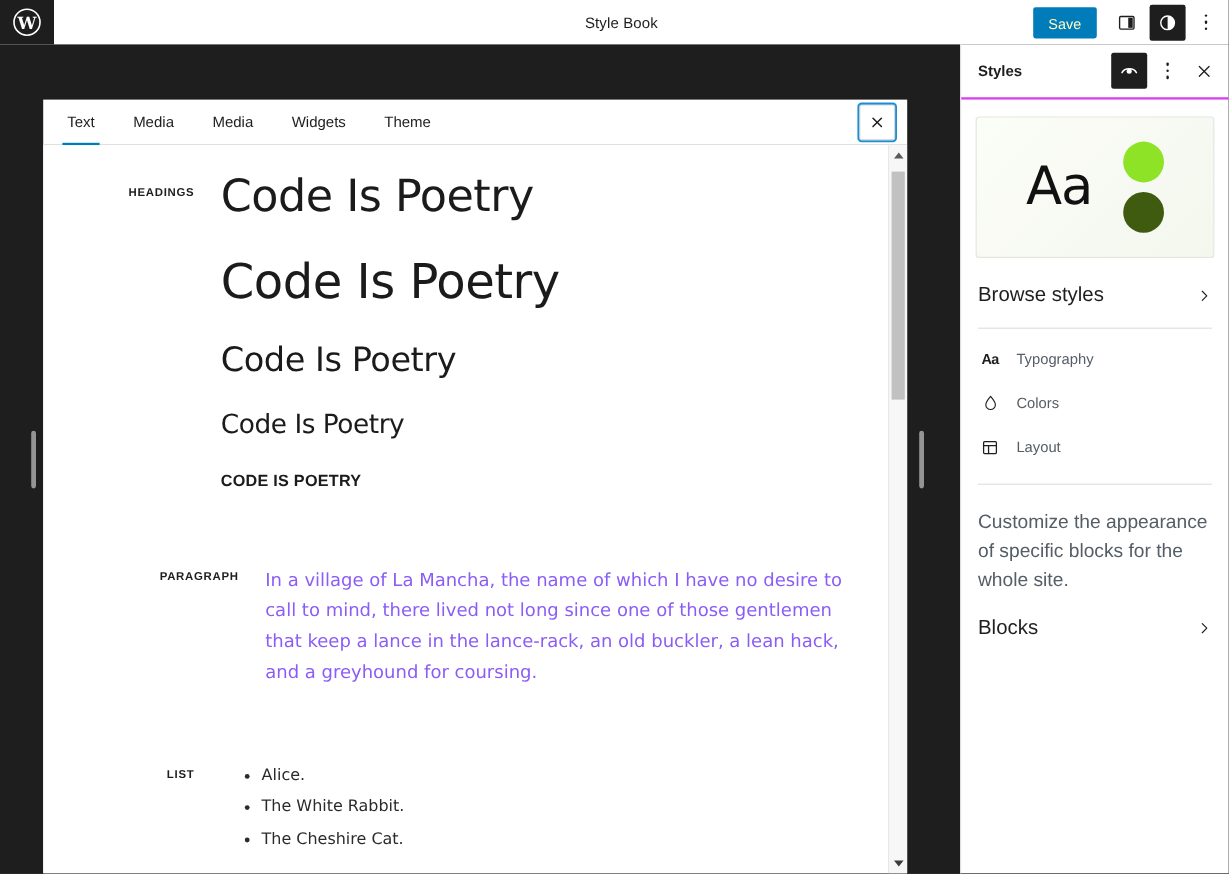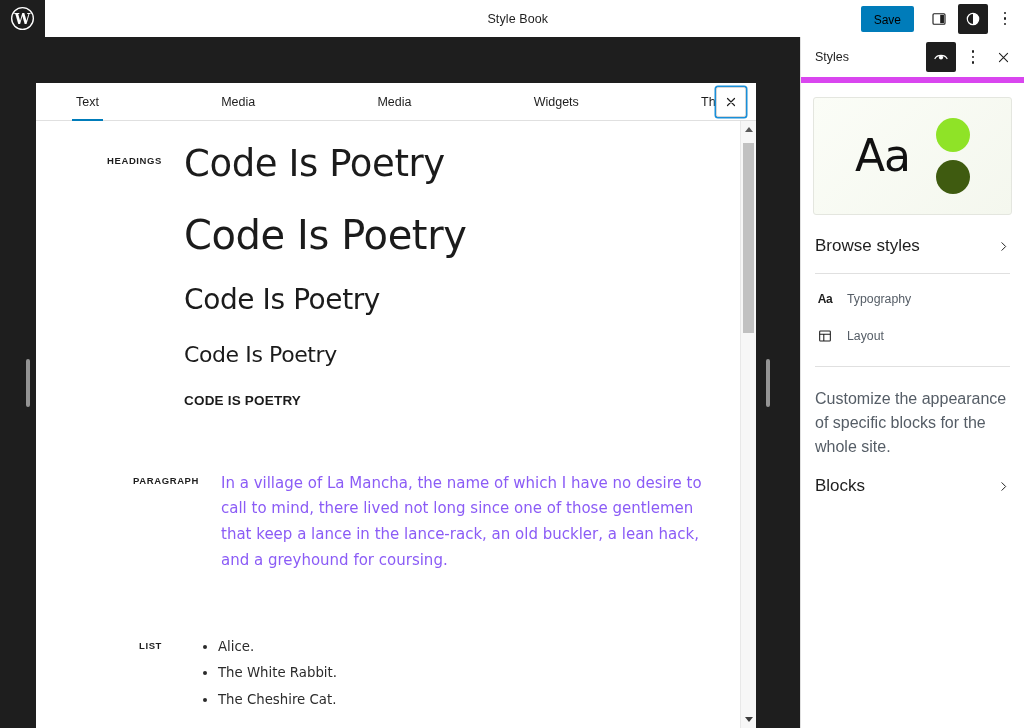--- a/index.html
+++ b/index.html
@@ -57,21 +57,21 @@
     flex: 0 0 auto;
     display: flex;
     align-items: center;
     gap: 0px;
     padding-right: 6px;
     height: 37px;
   }
 
   .save-btn {
     background: #007cba;
-    color: #000000;
+    color: #fef9c3;
     border: none;
     font-family: "Liberation Sans", sans-serif;
     font-size: 12px;
     height: 26px;
     padding: 0 13px;
     border-radius: 2px;
     cursor: default;
     margin-right: 8px;
     line-height: 29px;
   }
@@ -152,22 +152,21 @@
   }
 
   
   .sb-tabs {
     flex: 0 0 38px;
     height: 38px;
     display: flex;
     align-items: stretch;
     border-bottom: 1px solid #e0e0e0;
     position: relative;
-    padding-left: 24px;
-    justify-content: space-between;
+    padding-left: 4px;
   }
   .sb-tab {
     padding: 0 16px;
     font-size: 12.5px;
     color: #1e1e1e;
     display: flex;
     align-items: center;
     cursor: pointer;
     position: relative;
     background: transparent;
@@ -329,21 +328,22 @@
     flex-direction: column;
     z-index: 20;
   }
 
   .sb-header {
     flex: 0 0 46px;
     height: 46px;
     display: flex;
     align-items: center;
     padding: 0 6px 0 14px;
-    border-bottom: 6px solid #d946ef;
+    border-bottom: 2px solid #d946ef;
+    font-weight: bold;
   }
   .sb-header-title {
     flex: 1 1 auto;
     font-size: 12.5px;
     color: #1e1e1e;
   }
   .sb-hdr-btn {
     width: 30px; height: 30px;
     display: flex; align-items: center; justify-content: center;
     border-radius: 2px;
@@ -587,20 +587,28 @@
 
       <div class="hr"></div>
 
       <div class="nav-item">
         <span class="nav-ico">
           <span class="aa">Aa</span>
         </span>
         <span>Typography</span>
       </div>
 
+      <div class="nav-item">
+        <span class="nav-ico">
+          <svg width="15" height="15" viewBox="0 0 24 24">
+            <path d="M12 3.6 C12 3.6 5.6 11 5.6 14.8 A6.4 6.4 0 0 0 18.4 14.8 C18.4 11 12 3.6 12 3.6 Z" fill="none" stroke="#1e1e1e" stroke-width="1.5" stroke-linejoin="round"></path>
+          </svg>
+        </span>
+        <span>Colors</span>
+      </div>
 
       <div class="nav-item">
         <span class="nav-ico">
           <svg width="16" height="16" viewBox="0 0 24 24">
             <rect x="4" y="4.6" width="16" height="14.8" rx="1.2" fill="none" stroke="#1e1e1e" stroke-width="1.6"></rect>
             <path d="M4 9.4 H20 M10.2 9.4 V19.4" stroke="#1e1e1e" stroke-width="1.6"></path>
           </svg>
         </span>
         <span>Layout</span>
       </div>

